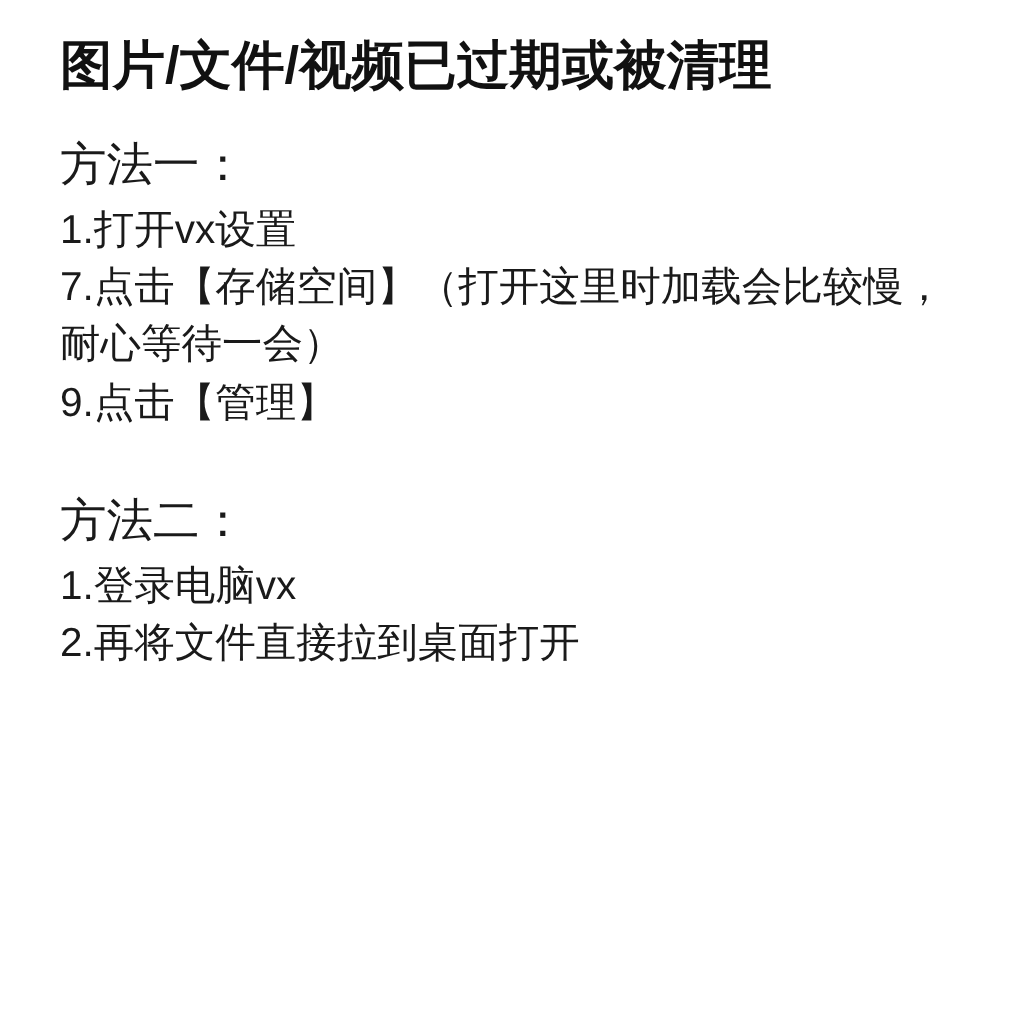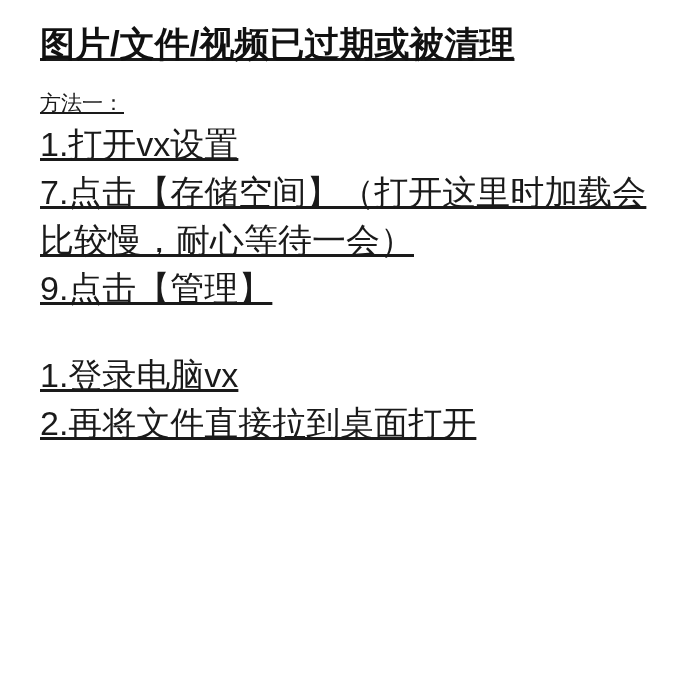--- a/index.html
+++ b/index.html
@@ -13,42 +13,41 @@
     font-family: "Liberation Sans", "DejaVu Sans", sans-serif;
     color: #1a1a1a;
     overflow: hidden;
   }
   .page {
     width: 690px;
     height: 558px;
     box-sizing: border-box;
     padding: 18px 34px 0 40px;
     position: relative;
-    text-decoration: underline;
   }
   .title {
     font-size: 35px;
     font-weight: bold;
     letter-spacing: 0px;
     line-height: 1.25;
     color: #111111;
     margin: 4px 0 22px 0;
     white-space: nowrap;
   }
   .section {
     margin-bottom: 0;
   }
   .section-heading {
-    font-size: 21px;
+    font-size: 31px;
     line-height: 1.42;
     color: #1a1a1a;
     margin: 0 0 2px 0;
   }
   .step {
-    font-size: 34px;
+    font-size: 27px;
     line-height: 1.42;
     color: #1a1a1a;
     margin: 0;
     padding: 0;
     word-break: break-all;
   }
   .gap {
     height: 38px;
   }
 </style>
@@ -62,17 +61,18 @@
   <div class="section">
     <div class="section-heading">方法一：</div>
     <div class="step">1.打开vx设置</div>
     <div class="step">7.点击【存储空间】（打开这里时加载会比较慢，耐心等待一会）</div>
     <div class="step">9.点击【管理】</div>
   </div>
 
   <div class="gap"></div>
 
   <div class="section">
+    <div class="section-heading">方法二：</div>
     <div class="step">1.登录电脑vx</div>
     <div class="step">2.再将文件直接拉到桌面打开</div>
   </div>
 
 </div>
 
 </body></html>

